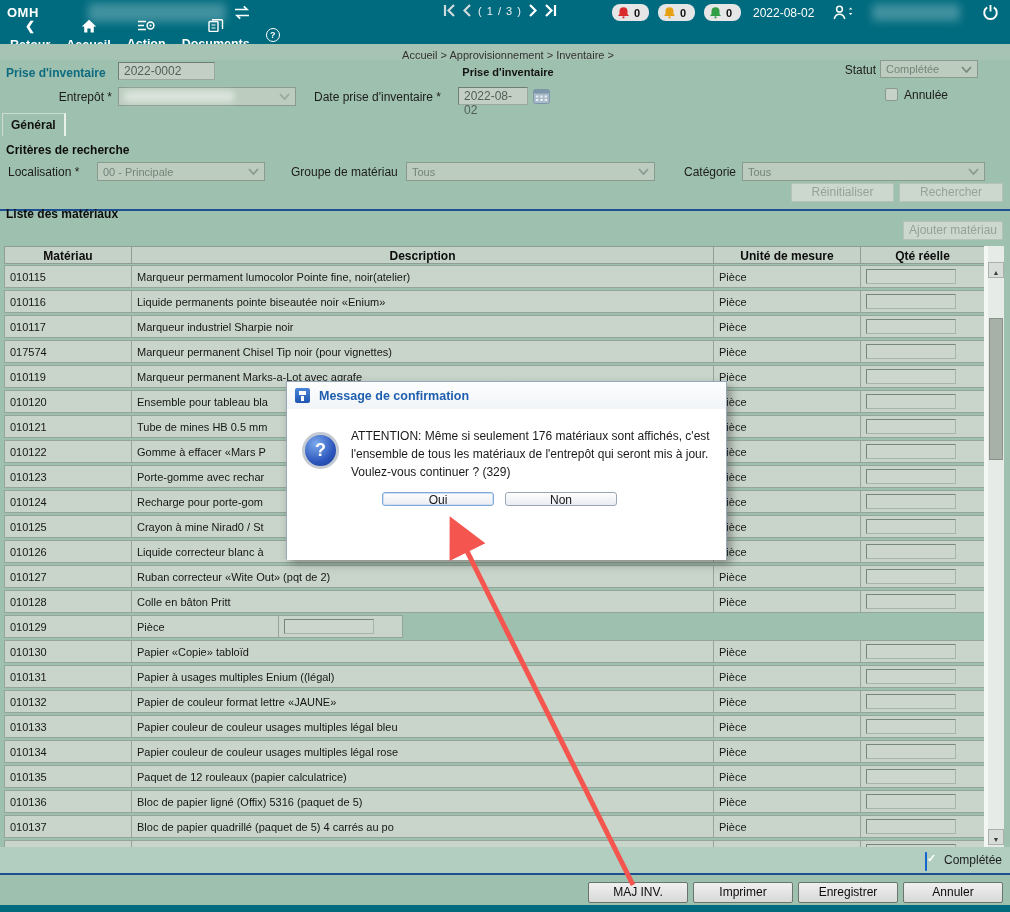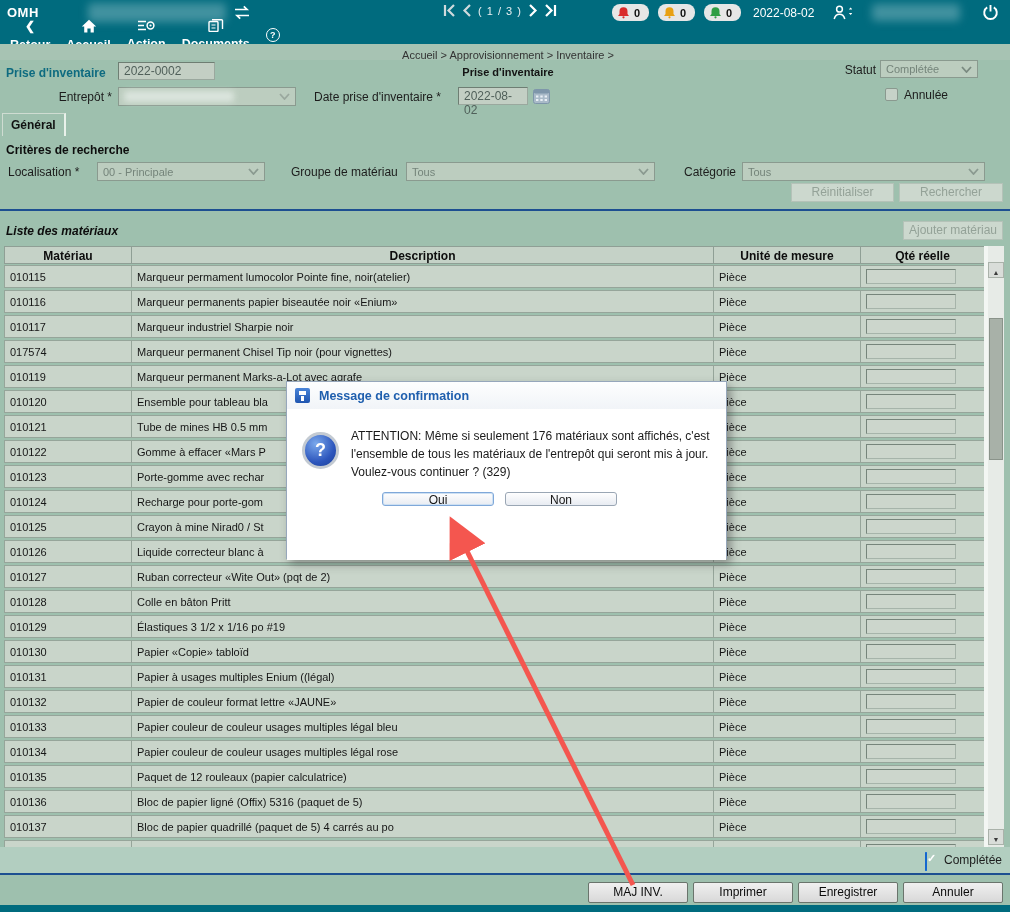--- a/index.html
+++ b/index.html
@@ -68,21 +68,21 @@
   .grp-select  { position:absolute; left:406px; top:162px; width:249px; height:19px; }
   .cat-label   { position:absolute; left:684px; top:165px; }
   .cat-select  { position:absolute; left:742px; top:162px; width:243px; height:19px; }
   .btn-disabled { background:#ccd8ce; border:1px solid #b4c2b8; color:#94a298; font-size:12px; text-align:center; line-height:16px; }
   .reset-btn  { position:absolute; left:791px; top:183px; width:103px; height:19px; }
   .search-btn { position:absolute; left:899px; top:183px; width:104px; height:19px; }
   .blue-line { position:absolute; left:0; width:1010px; height:2px; background:#1d4f91; }
   .bl1 { top:209px; } .bl2 { top:873px; }
 
   
-  .list-title { position:absolute; left:6px; top:224px;font-style:italic; }
+  .list-title { position:absolute; left:6px; top:207px; }
   .add-btn { position:absolute; left:903px; top:221px; width:100px; height:19px; }
 
   
   .table { position:absolute; left:4px; top:246px; width:983px; }
   .thead { display:flex; height:18px; }
   .th { background:#c5d2c7; border:1px solid #8f9f95; font-size:12px; font-weight:bold; color:#0d0d0d; text-align:center; padding-top:2px; height:18px; }
   .th + .th, .td + .td { margin-left:-1px; }
   .tbody { margin-top:1px; }
   .tr { display:flex; height:23px; margin-bottom:2px; }
   .td { background:#c9d5ca; border:1px solid #96a59a; font-size:11px; color:#161616; padding:5px 5px 0; height:23px; overflow:hidden; white-space:nowrap; }
@@ -324,21 +324,21 @@
   </div>
   <div class="tbody">
       <div class="tr">
     <div class="td c-id">010115</div>
     <div class="td c-desc">Marqueur permament lumocolor Pointe fine, noir(atelier)</div>
     <div class="td c-unit">Pièce</div>
     <div class="td c-qty"><input class="qty" style=""></div>
   </div>
       <div class="tr">
     <div class="td c-id">010116</div>
-    <div class="td c-desc">Marqueur permanents papier biseautée noir «Enium»</div>
+    <div class="td c-desc">Liquide permanents pointe biseautée noir «Enium»</div>
     <div class="td c-unit">Pièce</div>
     <div class="td c-qty"><input class="qty" style=""></div>
   </div>
       <div class="tr">
     <div class="td c-id">010117</div>
     <div class="td c-desc">Marqueur industriel Sharpie noir</div>
     <div class="td c-unit">Pièce</div>
     <div class="td c-qty"><input class="qty" style=""></div>
   </div>
       <div class="tr">
@@ -402,21 +402,20 @@
     <div class="td c-qty"><input class="qty" style=""></div>
   </div>
       <div class="tr">
     <div class="td c-id">010128</div>
     <div class="td c-desc">Colle en bâton Pritt</div>
     <div class="td c-unit">Pièce</div>
     <div class="td c-qty"><input class="qty" style=""></div>
   </div>
       <div class="tr">
     <div class="td c-id">010129</div>
-    <div class="td c-desc">Élastiques 3 1/2 x 1/16 po #19</div>
     <div class="td c-unit">Pièce</div>
     <div class="td c-qty"><input class="qty" style=""></div>
   </div>
       <div class="tr">
     <div class="td c-id">010130</div>
     <div class="td c-desc">Papier «Copie» tabloïd</div>
     <div class="td c-unit">Pièce</div>
     <div class="td c-qty"><input class="qty" style=""></div>
   </div>
       <div class="tr">

